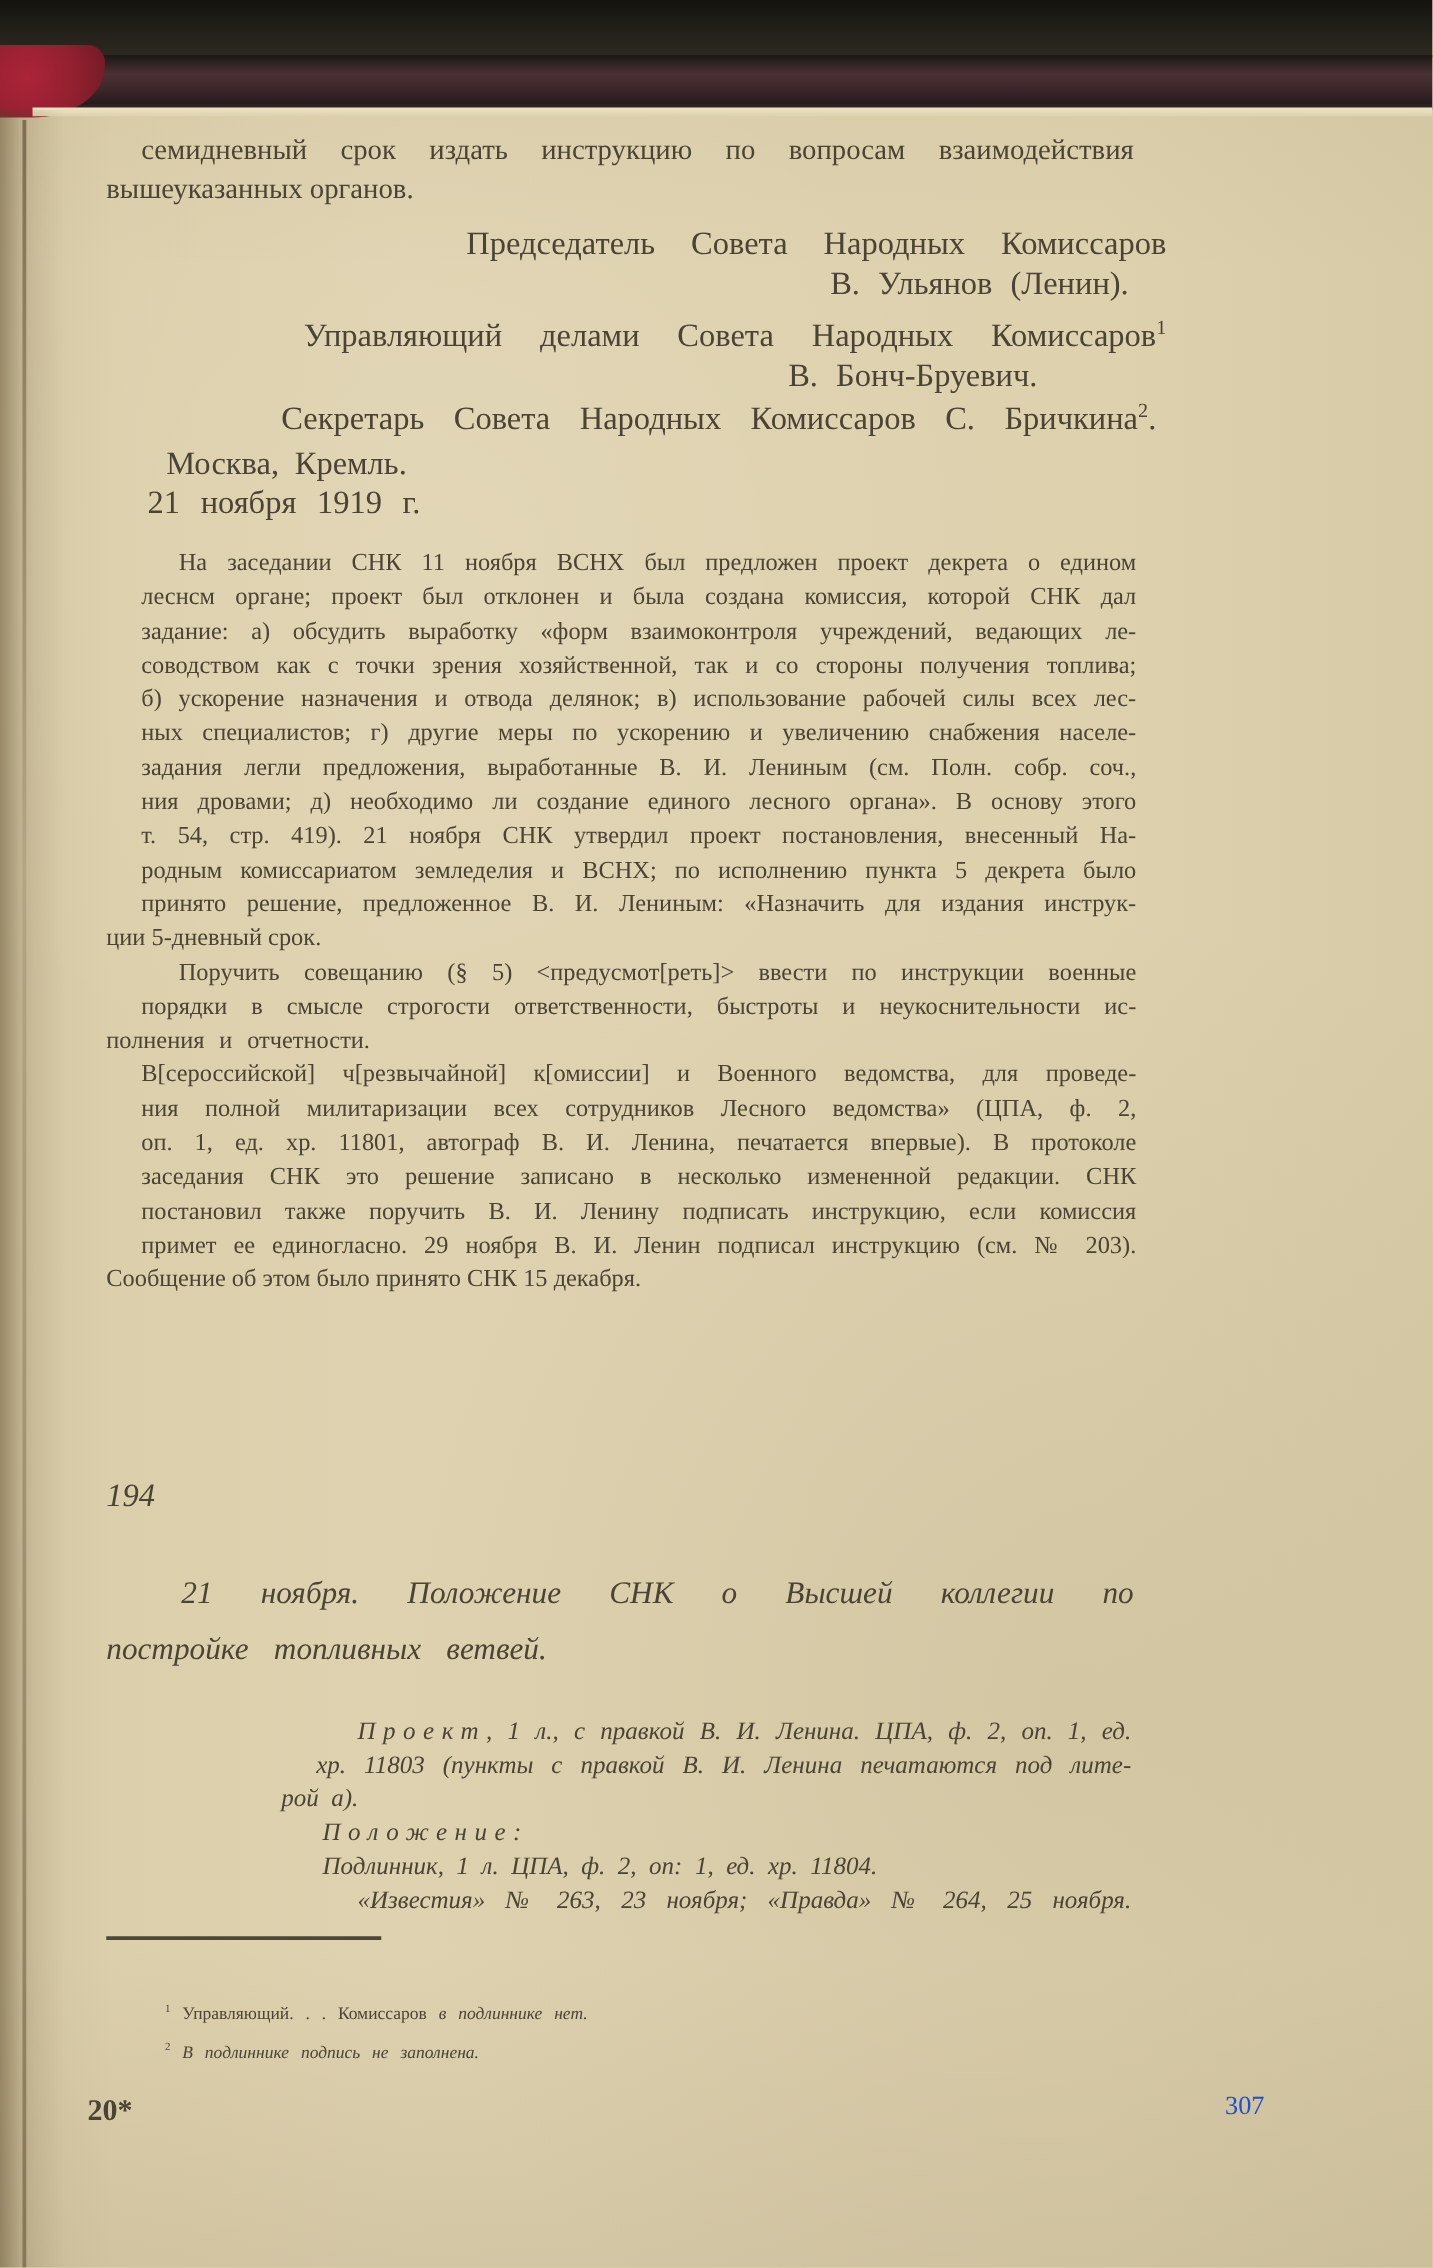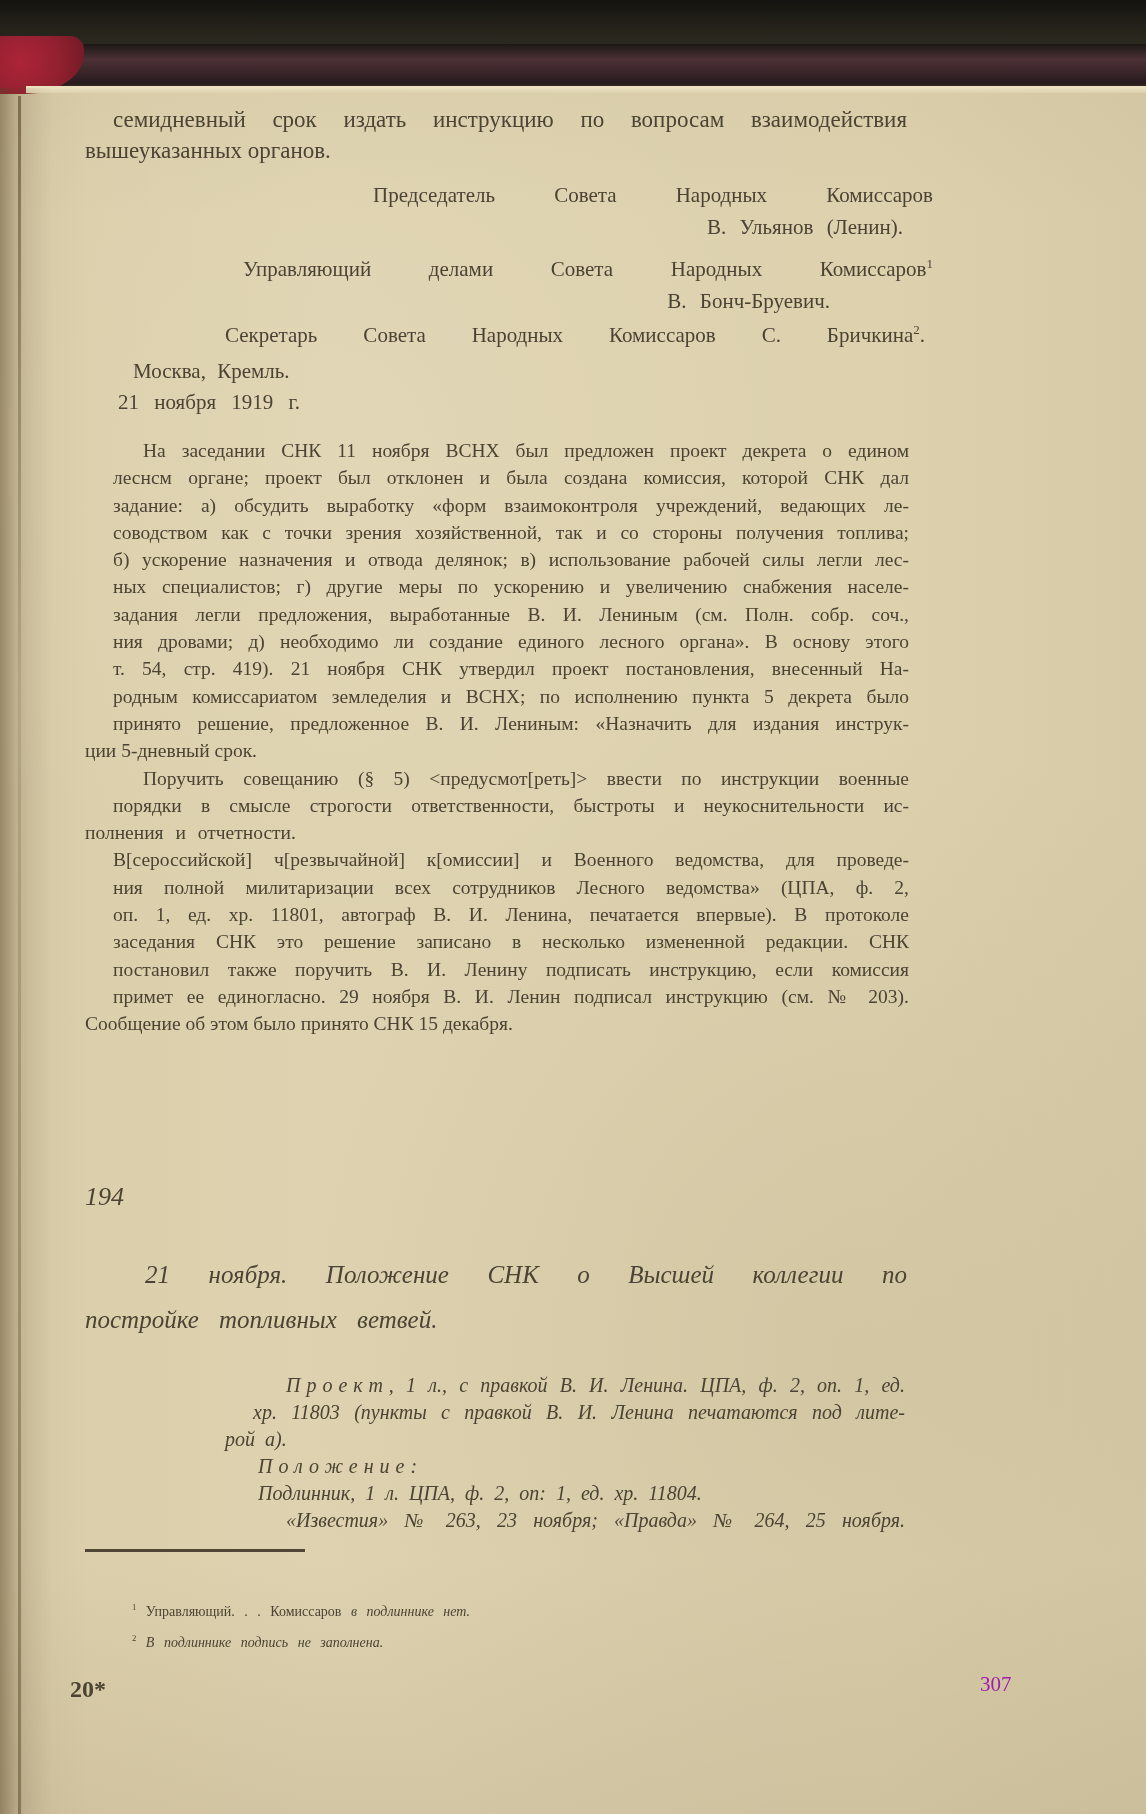--- a/index.html
+++ b/index.html
@@ -31,21 +31,21 @@
     background:linear-gradient(180deg,#efe5c6,#ddd1ae); }
   .gutter-shadow{ position:absolute; left:0; top:88px; bottom:0; width:54px;
     background:linear-gradient(90deg, rgba(84,66,38,0.42) 0px, rgba(84,66,38,0.14) 16px, rgba(84,66,38,0) 52px); }
   .crease{ position:absolute; left:18px; top:96px; bottom:0; width:3px;
     background:linear-gradient(180deg, rgba(74,56,28,0.55), rgba(74,56,28,0.12) 35%, rgba(74,56,28,0.30) 70%, rgba(74,56,28,0.45)); }
 
   
   .abs{ position:absolute; }
   .jl{ text-align:justify; text-align-last:justify;margin-left:28px; }
   .body-text{ font-size:23px; line-height:31px; }
-  .sig-line{ font-size:21px; line-height:30px; white-space:nowrap; }
+  .sig-line{ font-size:26px; line-height:30px; white-space:nowrap; }
   .commentary{ font-size:19.5px; line-height:27.3px; }
   .ind{ text-indent:30px; }
   sup.fn{ font-size:0.62em; vertical-align:super; line-height:0; }
   .it{ font-style:italic; }
   .spaced{ letter-spacing:6px; }
   .rule{ background:#4f4637; }
 </style>
 </head>
 <body>
 
@@ -75,21 +75,21 @@
 </div>
 
 <div class="abs sig-line" style="left:133px; top:356px; word-spacing:6px;">Москва, Кремль.</div>
 <div class="abs sig-line" style="left:118px; top:387px; word-spacing:10px;">21 ноября 1919 г.</div>
 
 <div class="abs commentary" style="left:85px; top:437px; width:824px;">
   <div class="ind jl">На заседании СНК 11 ноября ВСНХ был предложен проект декрета о едином</div>
   <div class="jl">леснсм органе; проект был отклонен и была создана комиссия, которой СНК дал</div>
   <div class="jl">задание: а) обсудить выработку «форм взаимоконтроля учреждений, ведающих ле-</div>
   <div class="jl">соводством как с точки зрения хозяйственной, так и со стороны получения топлива;</div>
-  <div class="jl">б) ускорение назначения и отвода делянок; в) использование рабочей силы легли лес-</div>
+  <div class="jl">б) ускорение назначения и отвода делянок; в) использование рабочей силы всех лес-</div>
   <div class="jl">ных специалистов; г) другие меры по ускорению и увеличению снабжения населе-</div>
   <div class="jl">задания легли предложения, выработанные В. И. Лениным (см. Полн. собр. соч.,</div>
   <div class="jl">ния дровами; д) необходимо ли создание единого лесного органа». В основу этого</div>
   <div class="jl">т. 54, стр. 419). 21 ноября СНК утвердил проект постановления, внесенный На-</div>
   <div class="jl">родным комиссариатом земледелия и ВСНХ; по исполнению пункта 5 декрета было</div>
   <div class="jl">принято решение, предложенное В. И. Лениным: «Назначить для издания инструк-</div>
   <div>ции 5-дневный срок.</div>
   <div class="ind jl">Поручить совещанию (§ 5) &lt;предусмот[реть]&gt; ввести по инструкции военные</div>
   <div class="jl">порядки в смысле строгости ответственности, быстроты и неукоснительности ис-</div>
   <div style="word-spacing:7px;">полнения и отчетности.</div>
@@ -119,13 +119,13 @@
 </div>
 
 <div class="abs rule" style="left:85px; top:1549px; width:220px; height:3px;"></div>
 
 <div class="abs" style="left:132px; top:1596px; width:740px; font-size:14px; line-height:31px; word-spacing:6px;">
   <div><sup class="fn">1</sup> <span>Управляющий. . . Комиссаров </span><span class="it">в подлиннике нет.</span></div>
   <div><sup class="fn">2</sup> <span></span><span class="it">В подлиннике подпись не заполнена.</span></div>
 </div>
 
 <div class="abs" style="left:70px; top:1676px; font-size:24px;font-weight:bold;">20*</div>
-<div class="abs" style="left:980px; top:1672px; font-size:21px; color:#a21caf;">307</div>
+<div class="abs" style="left:980px; top:1672px; font-size:21px; color:#1d4ed8;">307</div>
 
 </body></html>

